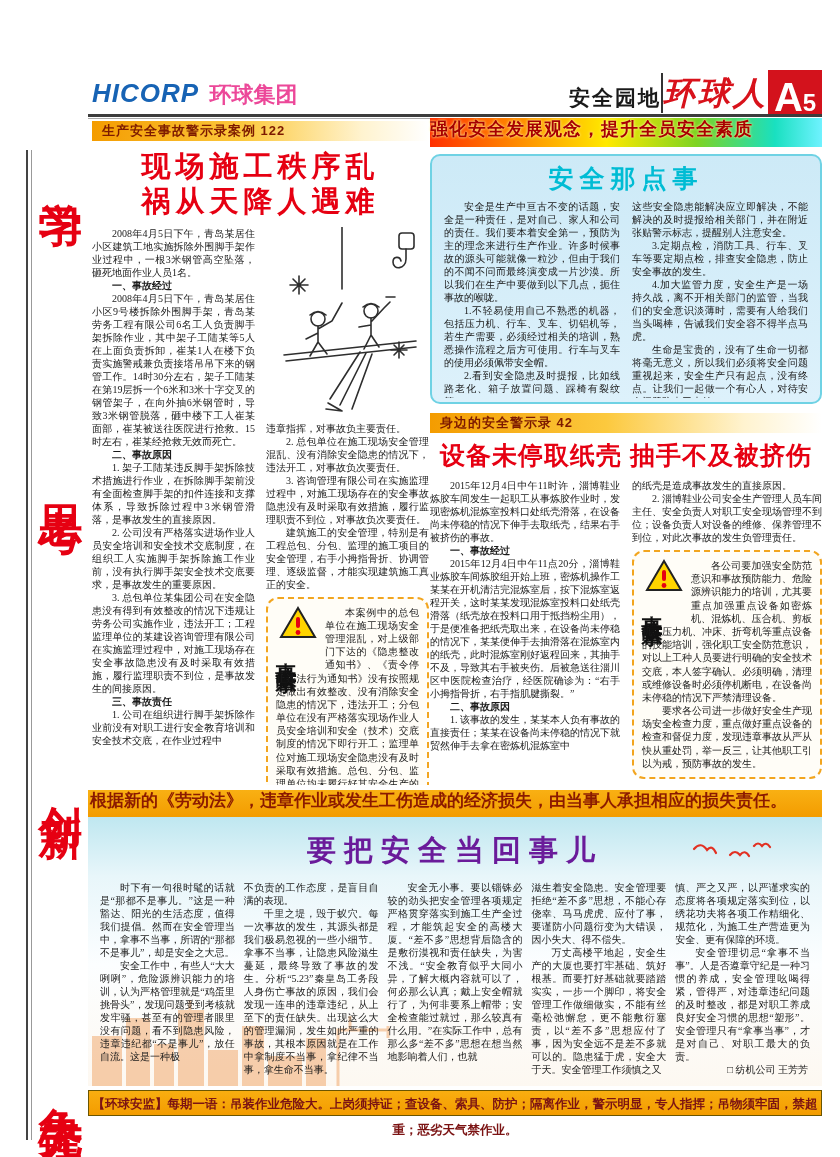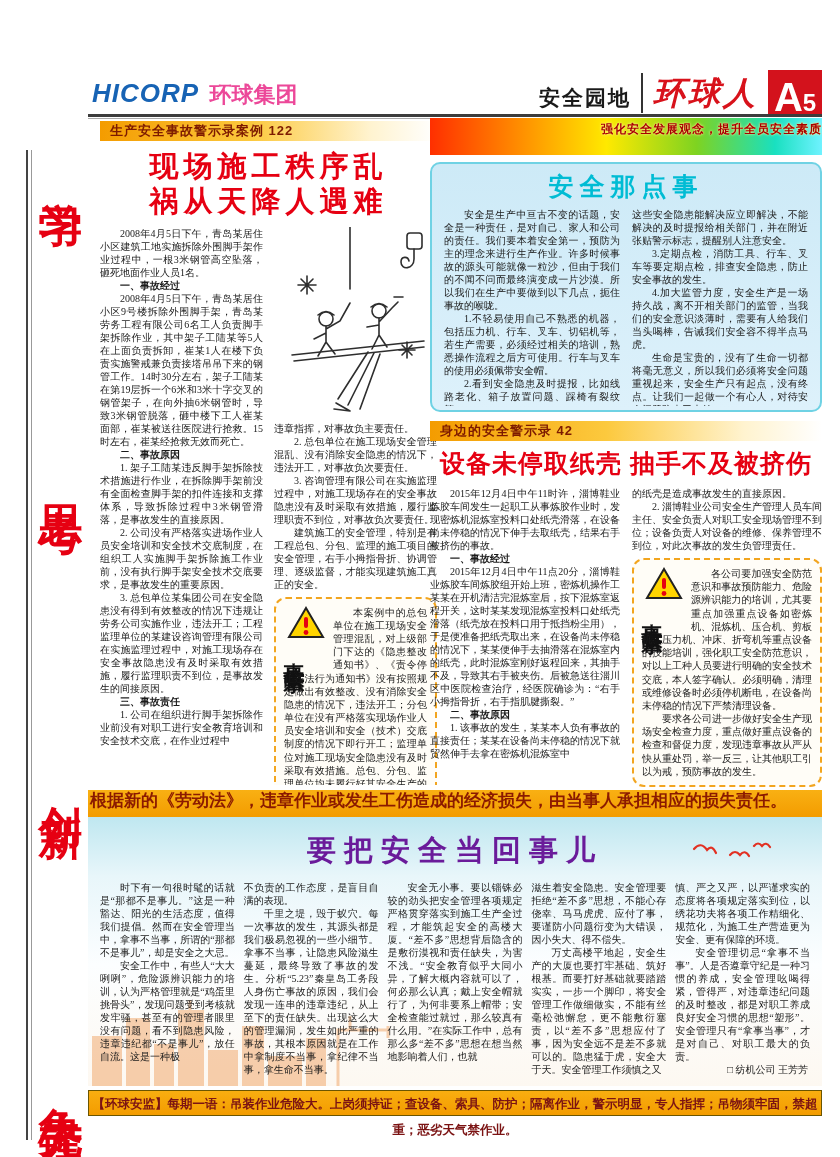--- a/index.html
+++ b/index.html
@@ -11,37 +11,37 @@
   .slogan{position:absolute;left:34px;top:168px;height:925px;width:52px;display:flex;
           flex-direction:column;justify-content:space-between;align-items:center;}
   .slogan span{writing-mode:vertical-rl;text-orientation:upright;font-weight:700;
                font-size:44px;line-height:1;letter-spacing:7px;color:#e60012;
                font-family:"Liberation Serif",serif;}
   
   .header{position:absolute;left:88px;top:70px;width:734px;height:42px;}
   .logo{position:absolute;left:4px;top:8px;font-family:"Liberation Sans",sans-serif;}
   .logo .mark{font-style:italic;font-weight:800;font-size:26px;color:#1763b4;letter-spacing:1px;}
   .logo .co{font-weight:800;font-size:22px;color:#ec4899;margin-left:6px;}
-  .hdr-right{position:absolute;right:0;top:0;display:flex;align-items:center;gap:10px;margin-left:39px;}
+  .hdr-right{position:absolute;right:0;top:0;display:flex;align-items:center;margin-left:39px;}
   .section-label{font-size:21px;font-weight:700;letter-spacing:2px;align-self:flex-end;margin-bottom:4px;}
   .hdr-div{width:2px;height:40px;background:#333;}
   .masthead{font-size:32px;font-weight:800;font-style:italic;color:#d8121b;letter-spacing:3px;
             font-family:"Liberation Serif",serif;align-self:flex-end;}
   .pageno{width:54px;height:46px;background:#d3121c;color:#fff;display:flex;align-items:flex-end;
           justify-content:center;font-family:"Liberation Sans",sans-serif;line-height:0.95;}
   .pageno .pn-a{font-size:40px;font-weight:800;}
   .pageno .pn-n{font-size:24px;font-weight:800;margin-bottom:1px;}
   .header-rule{position:absolute;left:88px;top:114px;width:734px;border-top:3px solid #3c3c3c;}
   .header-rule:after{content:"";display:block;border-top:1px solid #aaa;margin-top:1px;}
   
   .kicker{height:20px;line-height:20px;font-family:"Liberation Sans",sans-serif;font-weight:700;
           font-size:13px;color:#7d1a00;padding-left:10px;letter-spacing:1px;
           background:linear-gradient(90deg,#f49c00 0%,#fcc93e 45%,#fff3cf 80%,#ffffff 100%);}
   
-  .left-sec{position:absolute;left:100px;top:121px;width:337px;height:666px;}
+  .left-sec{position:absolute;left:92px;top:121px;width:337px;height:666px;}
   .a1-title{margin-top:8px;text-align:center;color:#e60012;font-family:"Liberation Sans",sans-serif;
             font-weight:800;font-size:29px;letter-spacing:5px;line-height:1.2;}
   .body2{display:flex;gap:11px;margin-top:8px;height:558px;overflow:hidden;}
   .bcol{flex:1;min-width:0;font-size:10px;line-height:1.3;text-align:justify;}
   .bcol p{margin:0;}
   .indent{text-indent:2em;}
   .hd{font-weight:700;text-indent:2em;font-family:"Liberation Sans",sans-serif;}
   .illu{width:100%;height:188px;margin-bottom:4px;}
   
   .warnbox{border:2px dashed #f2a51f;border-radius:12px;padding:7px 8px;margin-top:6px;
@@ -54,22 +54,22 @@
   .law-strip{position:absolute;left:88px;top:790px;width:734px;height:27px;line-height:22px;
              background:linear-gradient(180deg,#f9b013,#f39c00);color:#8b1a00;font-weight:700;
              font-size:17px;padding-left:2px;box-sizing:border-box;
              font-family:"Liberation Sans",sans-serif;}
   .footer-bar{position:absolute;left:88px;top:1090px;width:734px;height:26px;line-height:26px;
               background:linear-gradient(180deg,#f9ae10,#f39c00);border:1px solid #6b5500;
               color:#7b1313;font-weight:700;font-size:12.5px;text-align:center;box-sizing:border-box;
               font-family:"Liberation Sans",sans-serif;}
   
   .right-sec{position:absolute;left:430px;top:118px;width:392px;}
-  .banner{height:37px;line-height:23px;text-align:right;font-family:"Liberation Sans",sans-serif;
-          font-weight:800;font-size:12px;color:#a80000;letter-spacing:1px;
+  .banner{height:29px;line-height:23px;text-align:left;font-family:"Liberation Sans",sans-serif;
+          font-weight:800;font-size:18px;color:#a80000;letter-spacing:1px;
           text-shadow:0 0 3px #fff59a,0 0 1px #ffef7a;
           background:linear-gradient(90deg,#ff2f00,#ff8a00 22%,#ffe900 45%,#7ed321 68%,#19e0c0 88%,#6ff2ff);}
   .talk-box{margin-top:7px;height:250px;border:2px solid #6fd2e4;border-radius:10px;
             background:linear-gradient(180deg,#cdeaf7,#ddf1fb);padding:6px 12px 8px;box-sizing:border-box;
             overflow:hidden;}
   .talk-title{text-align:center;color:#00bcd4;font-family:"Liberation Sans",sans-serif;
               font-weight:800;font-size:25px;letter-spacing:6px;margin:0 0 5px 0;}
   .talk-cols{display:flex;gap:12px;height:198px;overflow:hidden;}
   .byline{text-align:right;text-indent:0 !important;padding-right:2px;}
   .dev-kicker{margin-top:9px;}

